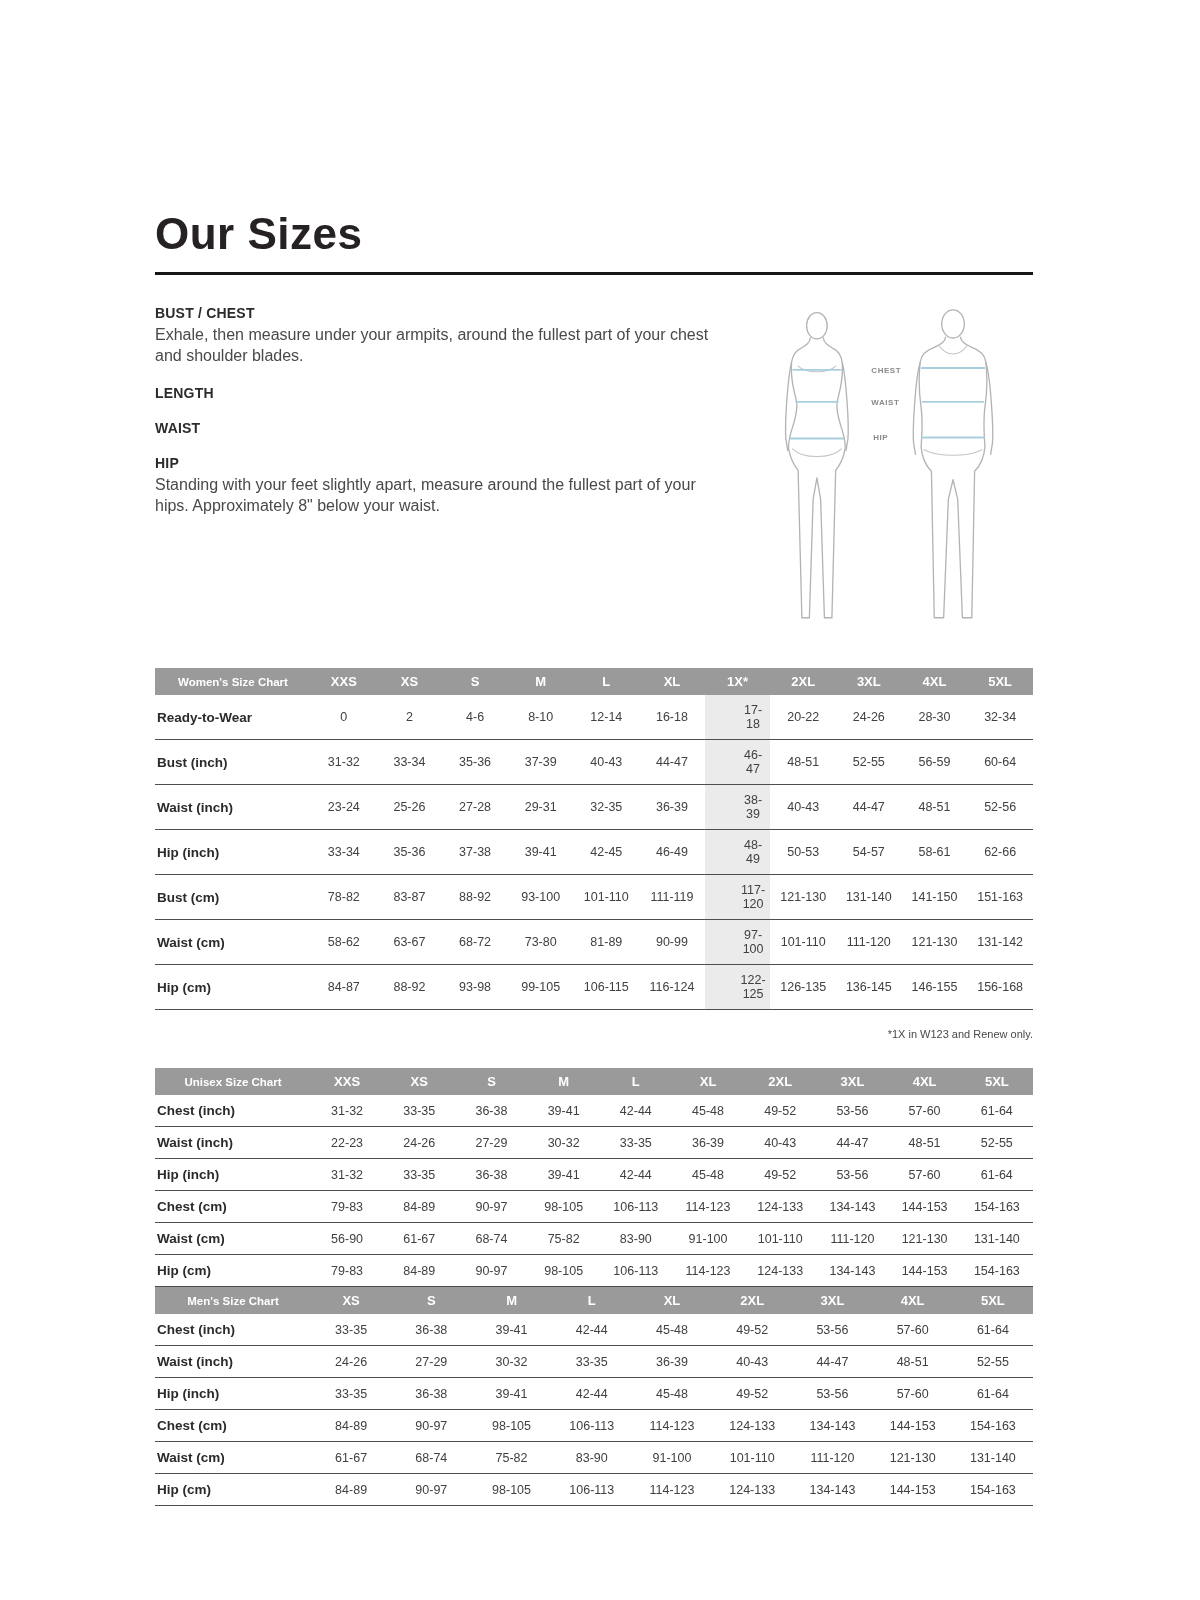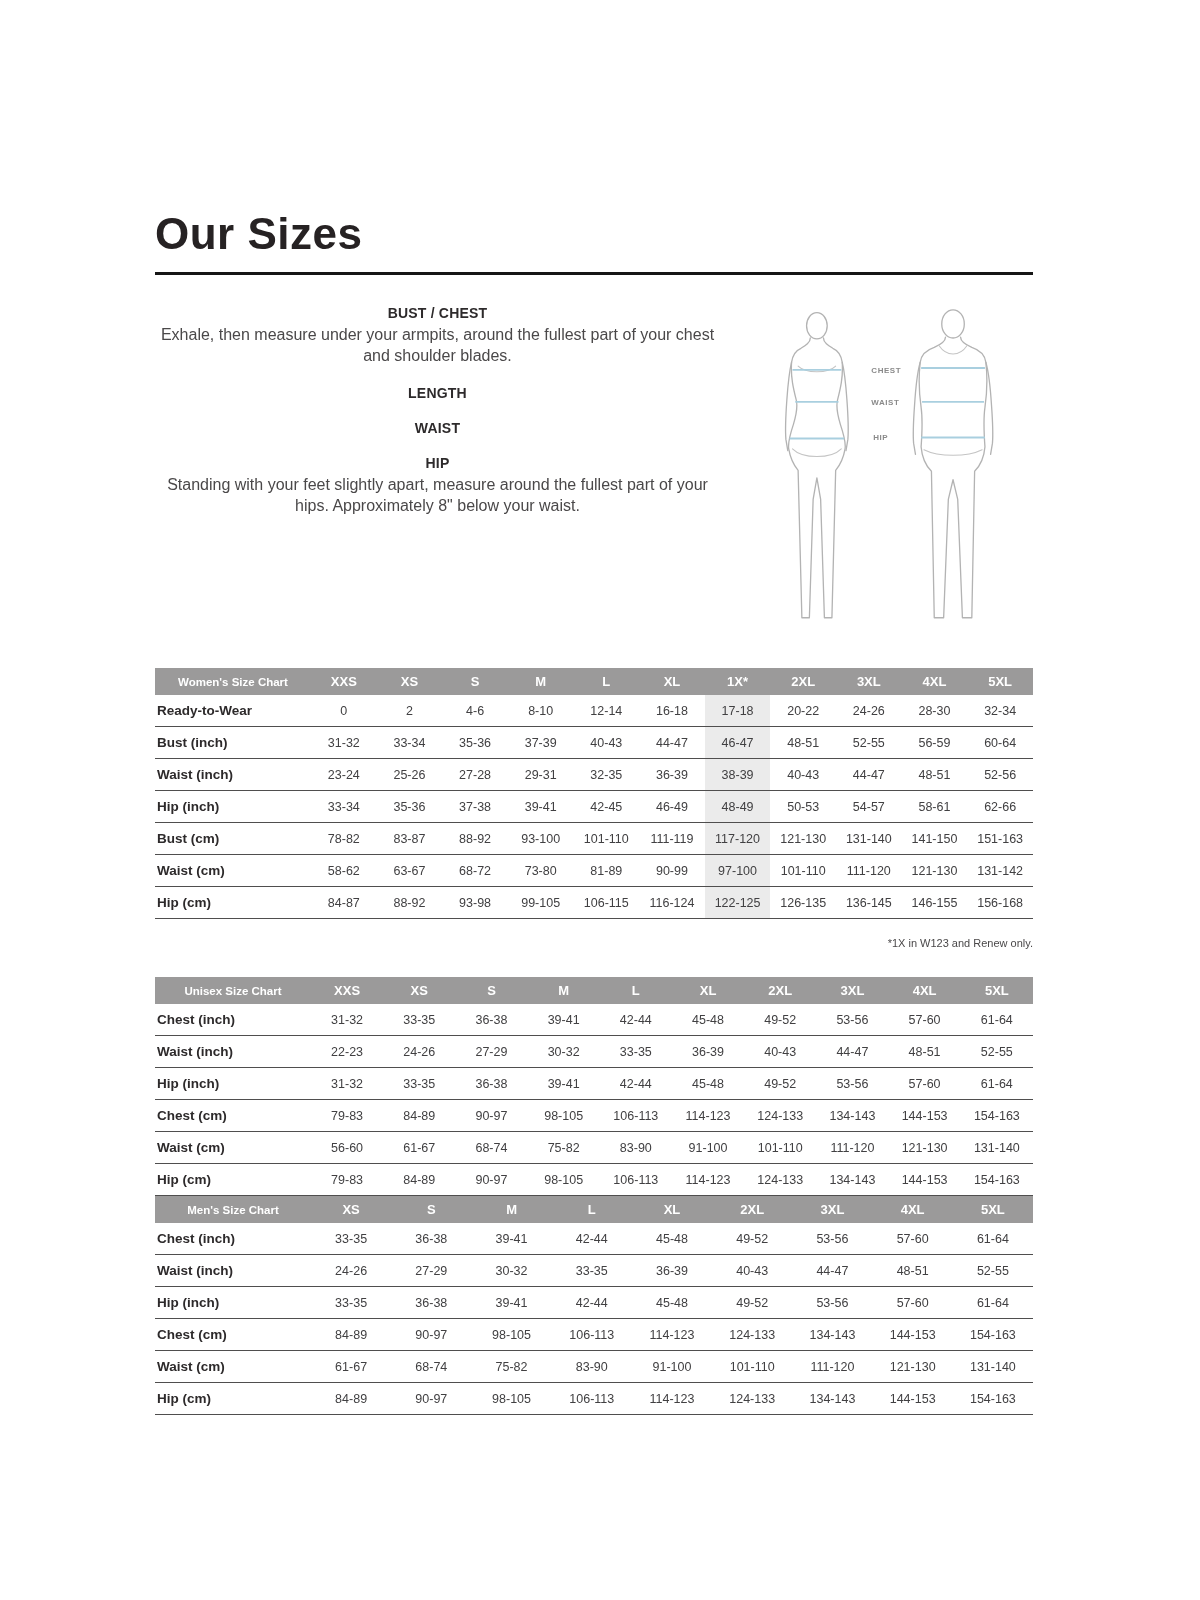--- a/index.html
+++ b/index.html
@@ -11,21 +11,21 @@
   .page{width:878px;margin-left:155px;padding-top:212px;}
   h1.page-title{
     margin:0;font-size:44px;line-height:1;font-weight:800;
     color:#262223;letter-spacing:0.5px;
   }
   .title-rule{border:none;border-top:3px solid #161616;margin:16px 0 30px 0;}
   .top{display:flex;justify-content:space-between;}
   .measure-col{width:565px;}
   .figure-col{width:282px;margin-top:2px;}
   h2.how-to{margin:0 0 24px 0;font-size:14.5px;font-weight:700;color:#2d2a2b;letter-spacing:0.2px;}
-  .m-section{margin-bottom:19px;text-align:center;}
+  .m-section{margin-bottom:19px;}
   .m-section h3{margin:0 0 3px 0;font-size:14px;font-weight:700;color:#2d2a2b;letter-spacing:0.2px;}
   .m-section p{margin:0;font-size:16px;line-height:1.32;color:#4a4849;}
   svg .outline{fill:none;stroke:#b3b3b3;stroke-width:1.4;stroke-linecap:round;stroke-linejoin:round;}
   svg .detail{fill:none;stroke:#c4c4c4;stroke-width:1.1;stroke-linecap:round;}
   svg .measure{stroke:#a9cfdf;stroke-width:2;}
   svg text{font-family:"Liberation Sans",sans-serif;font-size:8.5px;fill:#8a8a8a;letter-spacing:0.6px;font-weight:700;}
   table.size-table{
     width:100%;border-collapse:collapse;table-layout:fixed;
   }
   table.size-table thead th{
@@ -34,21 +34,21 @@
   }
   table.size-table thead th.t-title{font-size:11.5px;width:152px;}
   table.size-table tbody tr{border-bottom:1.3px solid #4f4e4e;}
   table.size-table tbody th.row-label{
     text-align:left;padding:8px 12px 8px 2px;font-size:13.5px;
     font-weight:700;color:#2d2a2b;white-space:nowrap;
   }
   table.size-table tbody td{
     text-align:center;padding:8px 2px;font-size:12.5px;color:#414042;
   }
-  table.size-table td.hl{background:#ebebeb;}
+  table.size-table td.hl{background:#ebebeb;padding-left:33px;}
   .tbl-women{margin-top:19px;}
   .footnote{margin-top:18px;text-align:right;font-size:11px;color:#4a4849;}
   .tbl-unisex{margin-top:28px;}
   .tbl-men{}
 </style>
 </head>
 <body>
 
 <div class="page">
 
@@ -302,21 +302,21 @@
           <td>98-105</td>
           <td>106-113</td>
           <td>114-123</td>
           <td>124-133</td>
           <td>134-143</td>
           <td>144-153</td>
           <td>154-163</td>
         </tr>
         <tr>
           <th class="row-label">Waist (cm)</th>
-          <td>56-60</td>
+          <td>56-90</td>
           <td>61-67</td>
           <td>68-74</td>
           <td>75-82</td>
           <td>83-90</td>
           <td>91-100</td>
           <td>101-110</td>
           <td>111-120</td>
           <td>121-130</td>
           <td>131-140</td>
         </tr>

